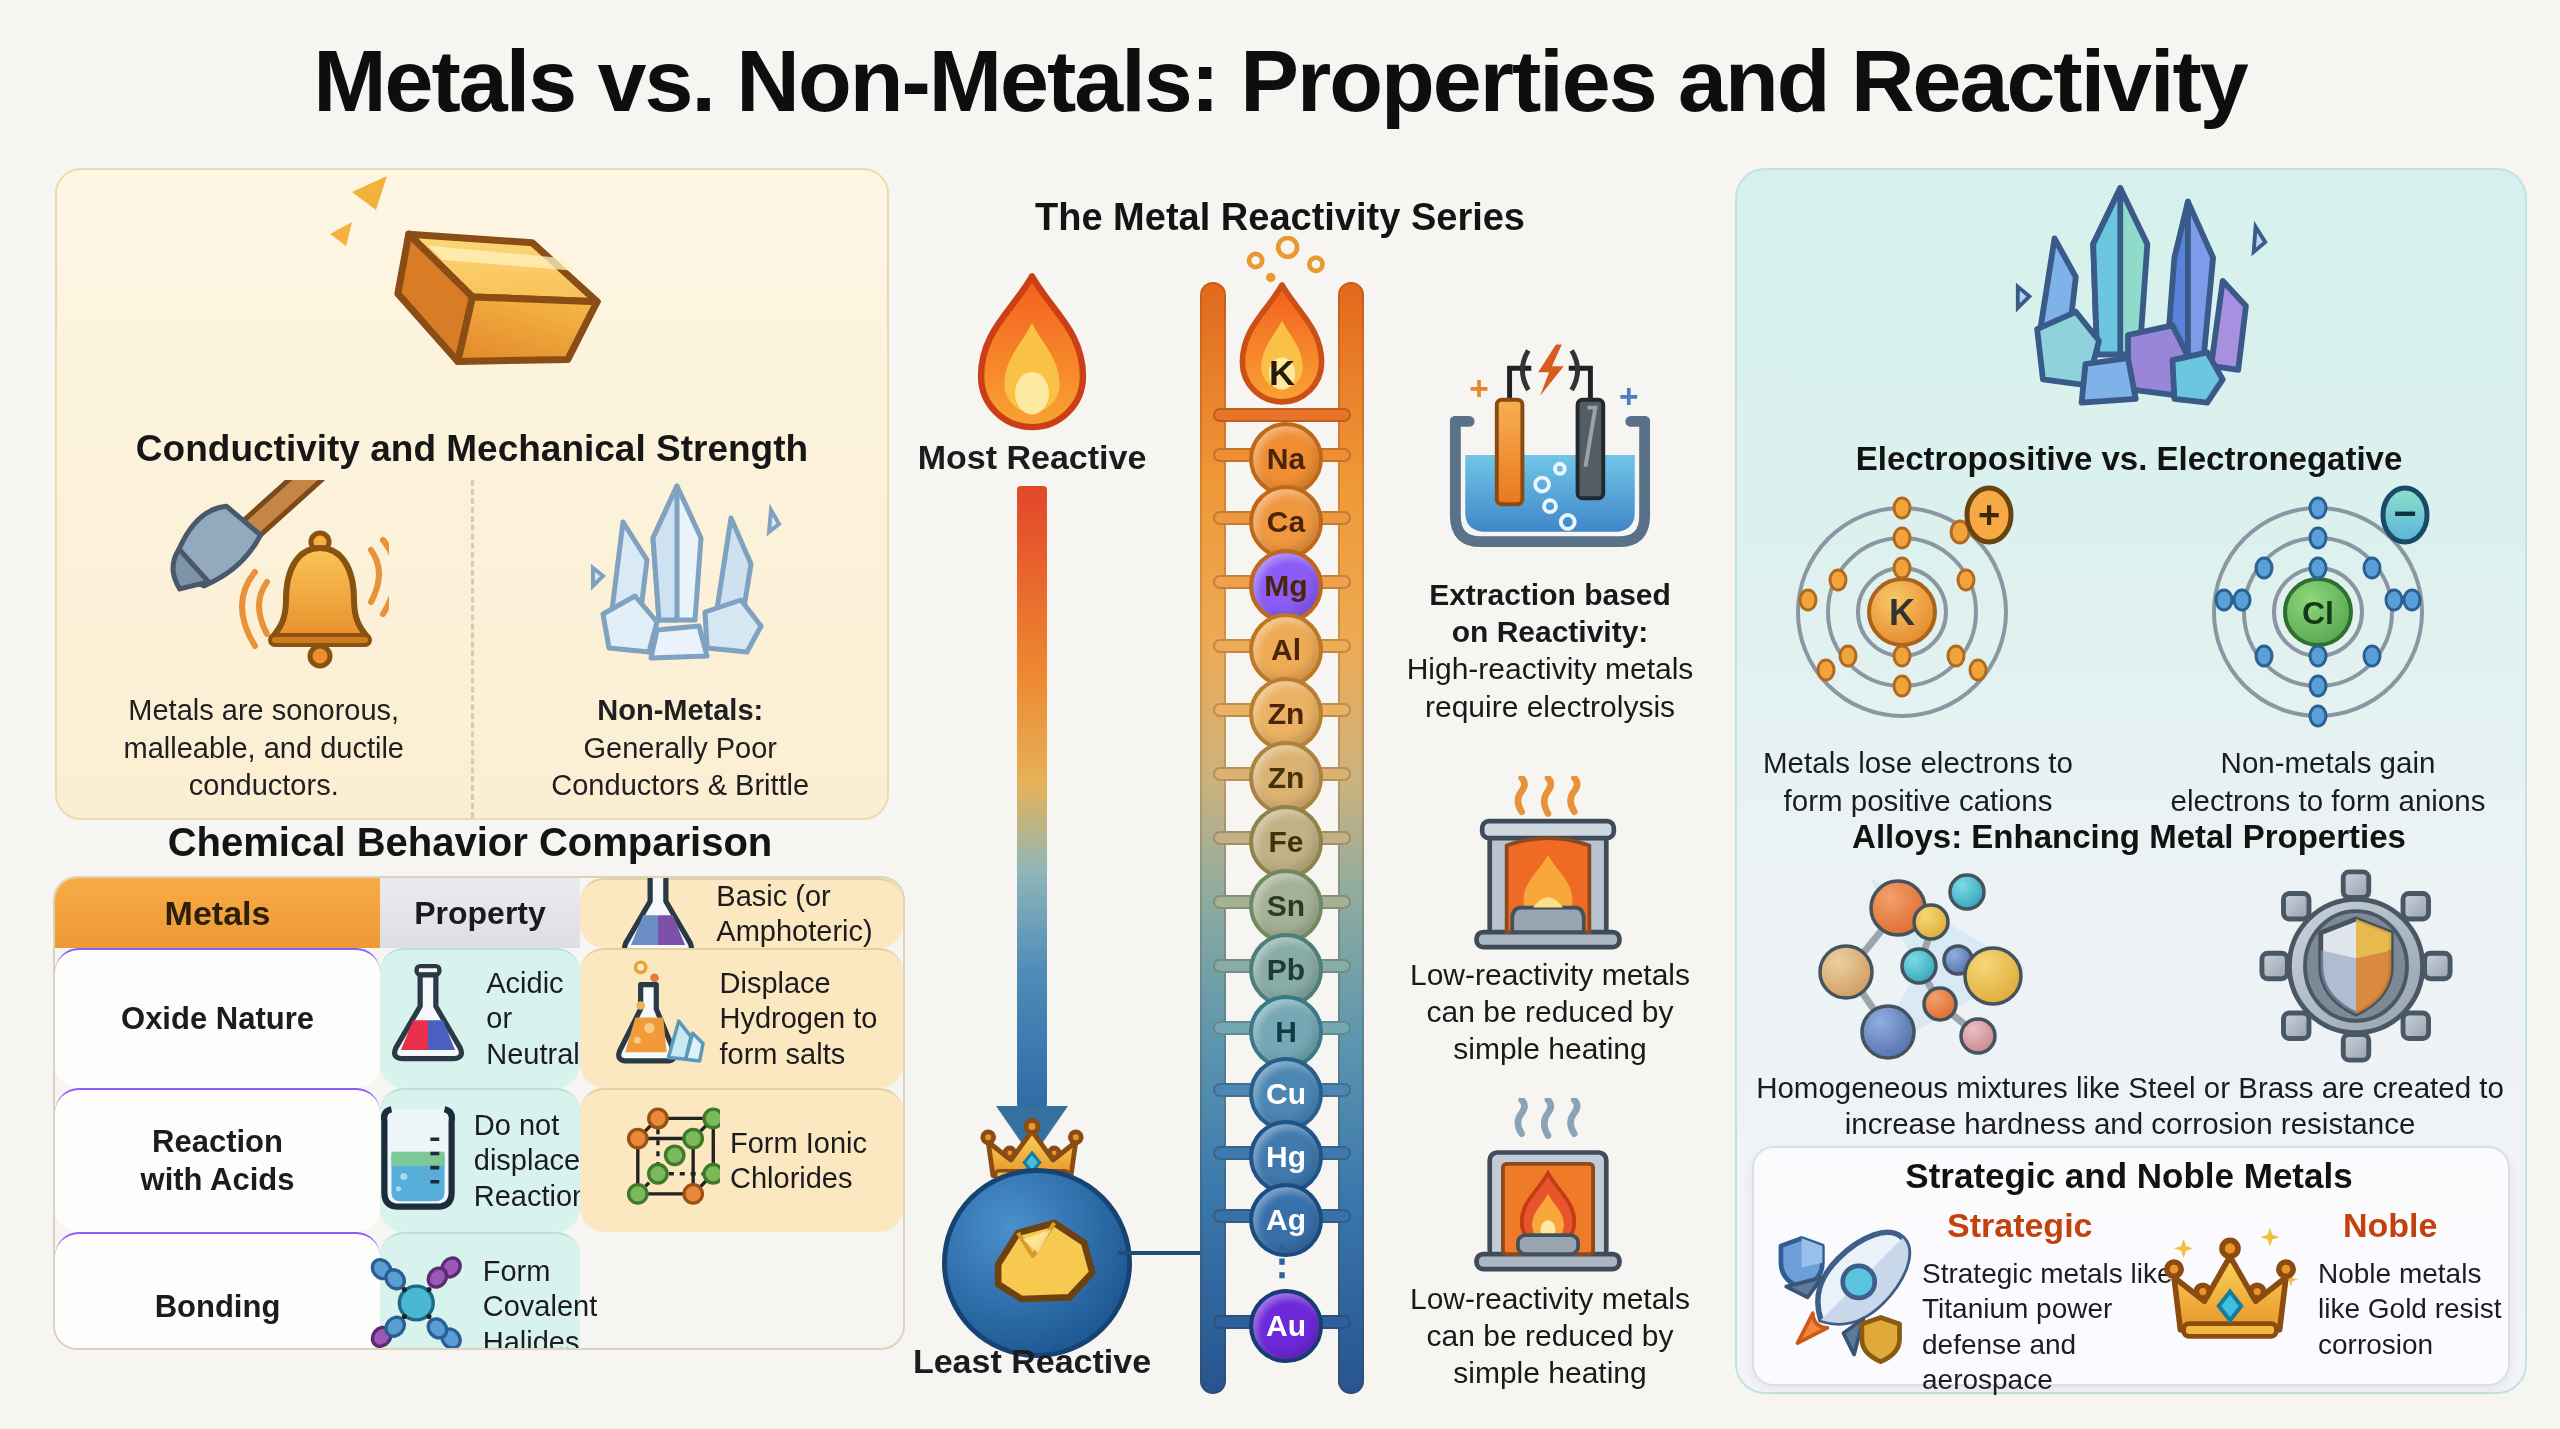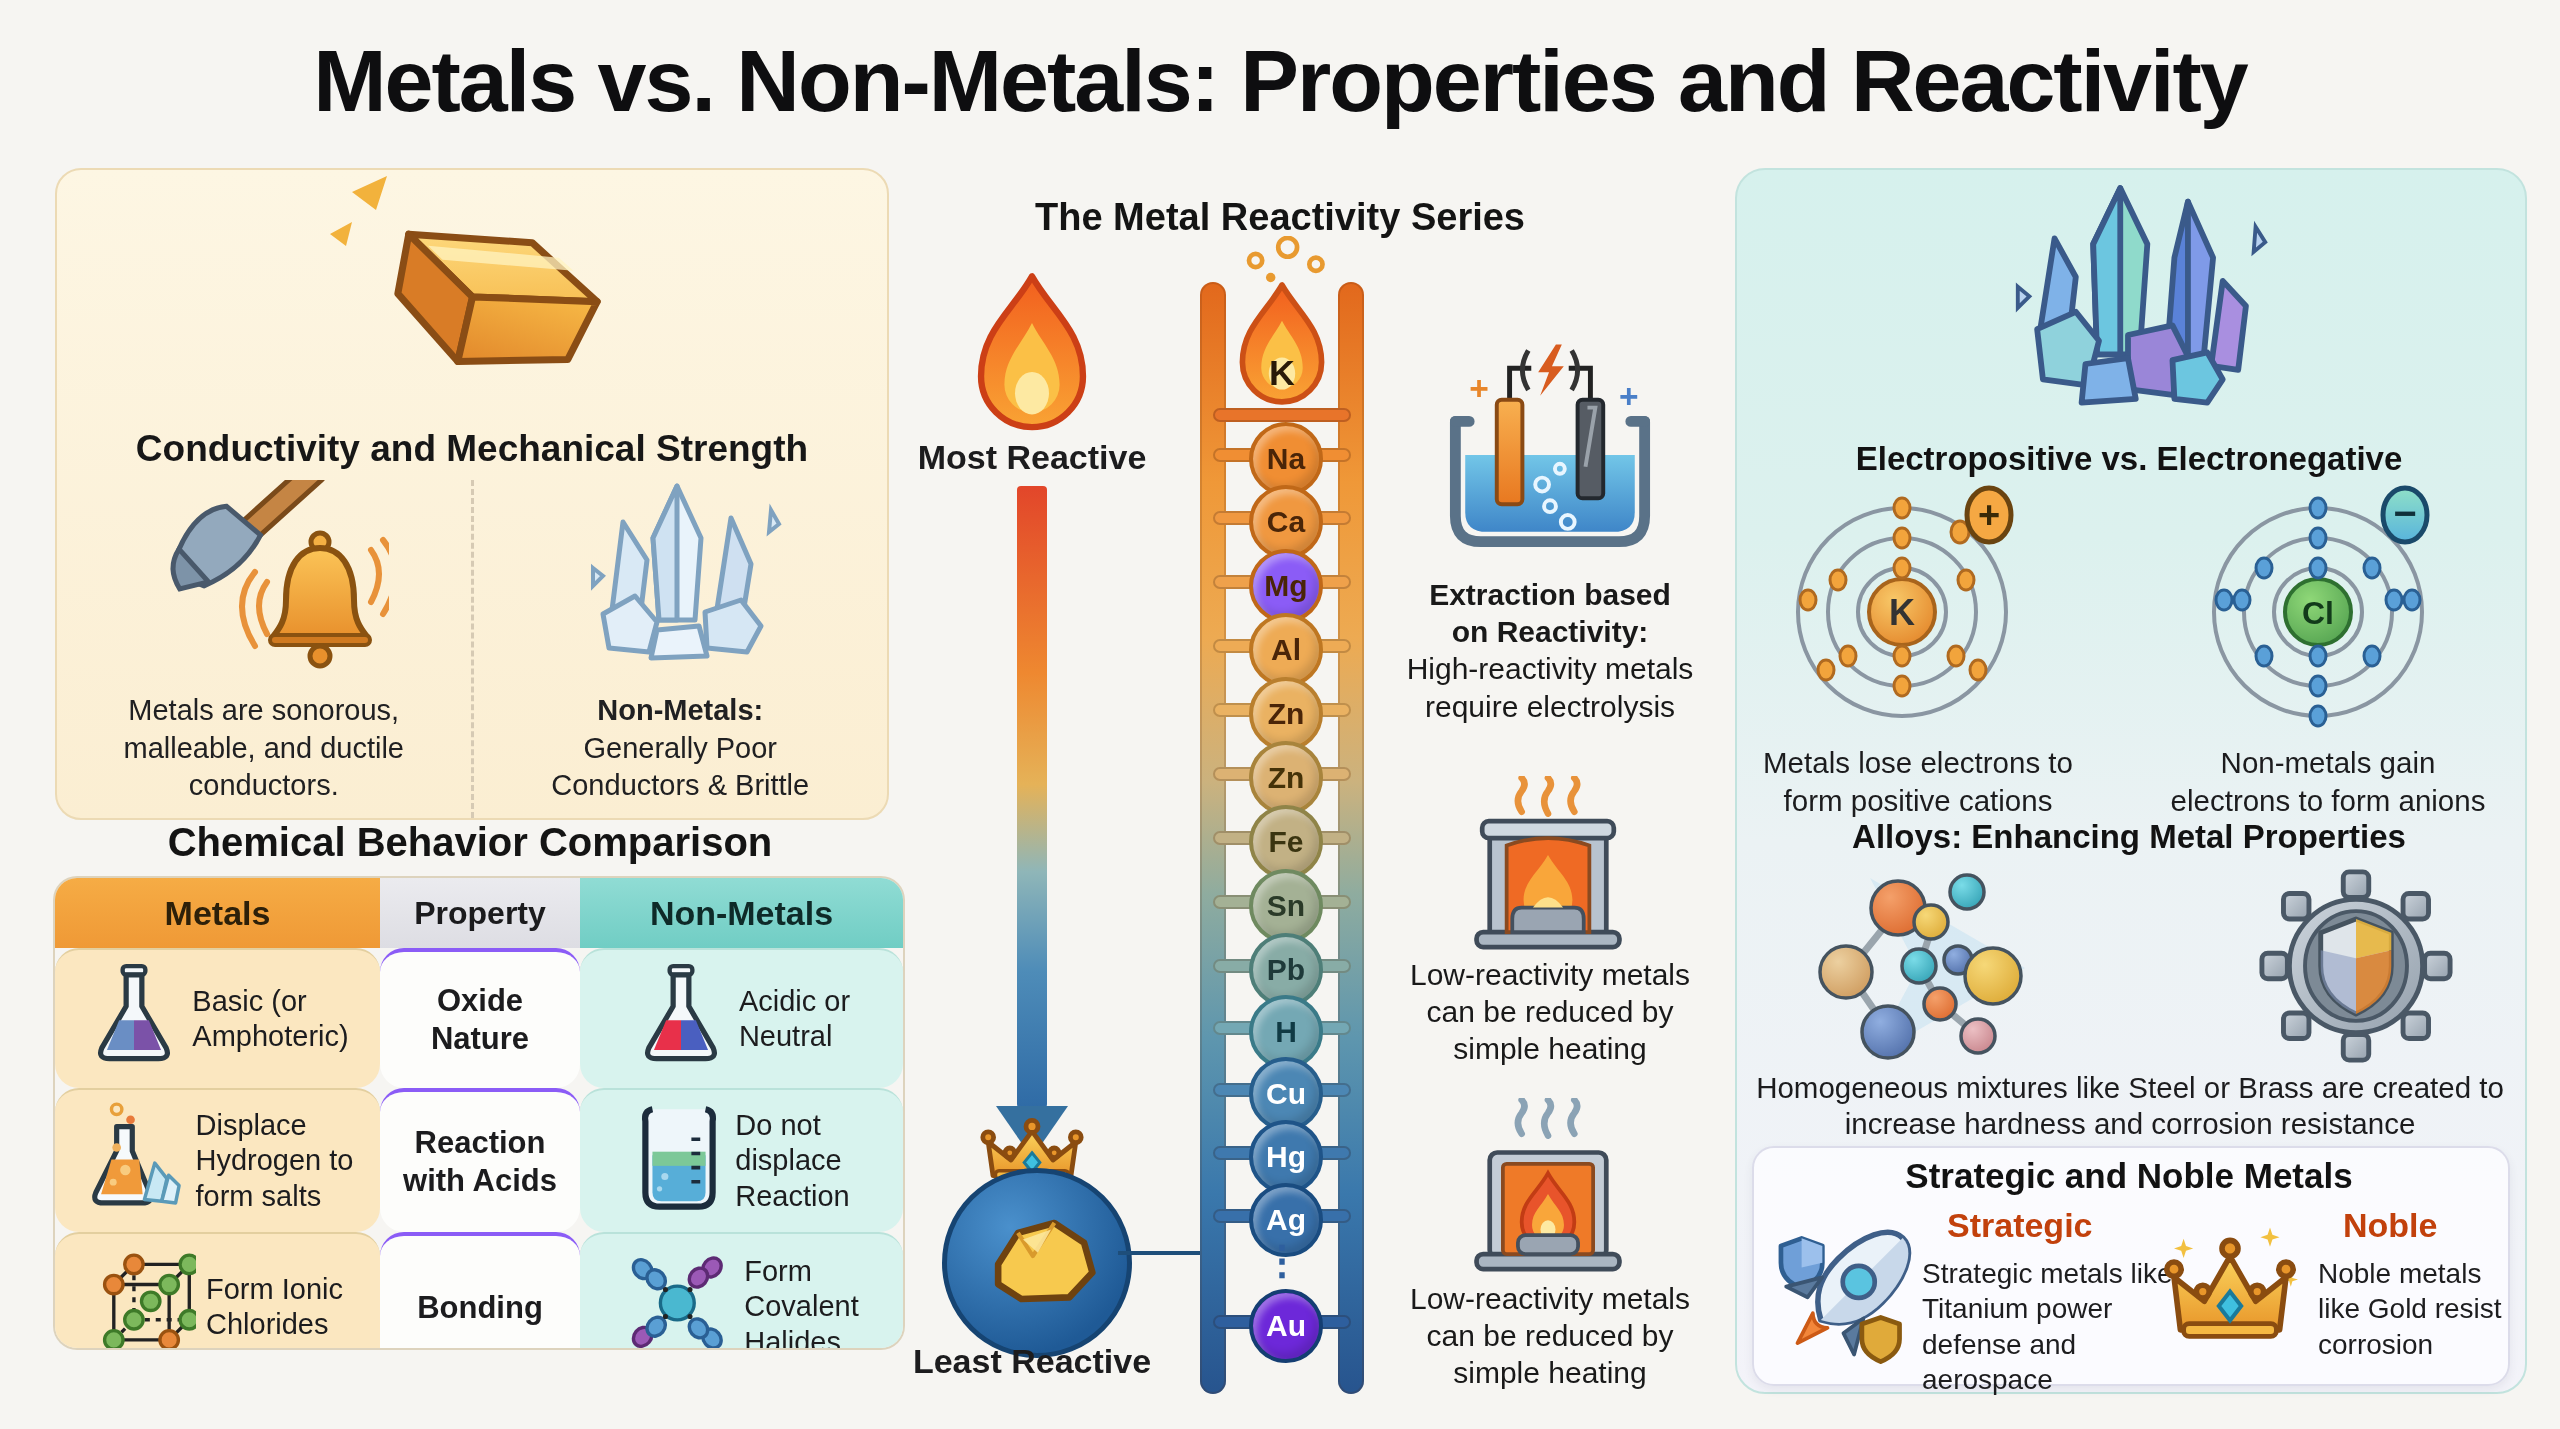--- a/index.html
+++ b/index.html
@@ -27,21 +27,21 @@
   #cmp-heading{left:55px;top:820px;width:830px;text-align:center;font-size:40px;font-weight:bold;color:#141414;}
   #cmp-table{left:55px;top:878px;width:848px;height:470px;border-radius:22px;overflow:hidden;
              display:grid;grid-template-columns:325px 200px 323px;grid-template-rows:70px 140px 144px 148px;
              box-shadow:0 0 0 2px #ddd3bd;}
   .th{display:flex;align-items:center;justify-content:center;font-weight:bold;font-size:34px;color:#2d2009;}
   .th-metals{background:linear-gradient(180deg,#f6ac45,#ef9936);}
   .th-prop{background:linear-gradient(180deg,#ebebef,#dddde3);color:#1b1b1d;font-size:32px;}
   .th-non{background:linear-gradient(180deg,#90dcd4,#70cdc4);color:#0e2a28;}
   .td{display:flex;align-items:center;justify-content:center;gap:10px;padding:6px 10px;font-size:29px;line-height:1.22;border-radius:24px;}
   .col-m{background:#fbe7c0;border-top:2px solid #e3cf9f;}
-  .col-p{background:#fdfdfb;border-top:4px solid #8b5cf6;font-weight:bold;font-size:31px;text-align:center;}
+  .col-p{background:#fdfdfb;border-top:2px solid #8b5cf6;font-weight:bold;font-size:31px;text-align:center;}
   .col-n{background:#d8f3ee;border-top:2px solid #b9e2da;}
   .cell-text{text-align:left;}
 
   
   #series-heading{left:1000px;top:196px;width:560px;text-align:center;font-size:38px;font-weight:bold;color:#141414;}
   #most-reactive{left:907px;top:438px;width:250px;text-align:center;font-size:34px;font-weight:bold;}
   #least-reactive{left:902px;top:1342px;width:260px;text-align:center;font-size:34px;font-weight:bold;}
   #big-arrow{left:1017px;top:486px;width:30px;height:622px;border-radius:4px;
     background:linear-gradient(180deg,#e2462a,#ee8830 30%,#e5b258 48%,#8fb6b8 62%,#4e8cb8 78%,#2f6ba6);}
   #arrow-head{left:996px;top:1106px;width:0;height:0;border-left:36px solid transparent;
@@ -160,21 +160,20 @@
         </div>
       </div>
     </div>
   </div>
 
   <div class="abs ctr" id="cmp-heading">Chemical Behavior Comparison</div>
 
   <div class="abs" id="cmp-table">
     <div class="th th-metals">Metals</div>
     <div class="th th-prop">Property</div>
-    <div class="th th-non">Non-Metals</div>
 
     <div class="td col-m">
       <span>
         <svg width="96" height="112" viewBox="0 0 110 120">
           <rect x="42" y="4" width="26" height="10" rx="4" fill="#f4f8fa" stroke="#2a3a44" stroke-width="5"></rect>
           <path d="M46 14 v36 L18 98 q-5 12 9 12 h56 q14 0 9 -12 L64 50 V14 z" fill="#f4f8fa" stroke="#2a3a44" stroke-width="6" stroke-linejoin="round"></path>
           <path d="M38 66 L24 100 h31 V66 z" fill="#6a8ec4"></path>
           <path d="M55 66 v34 h31 L72 66 z" fill="#7b52a8"></path>
         </svg>
       </span>

